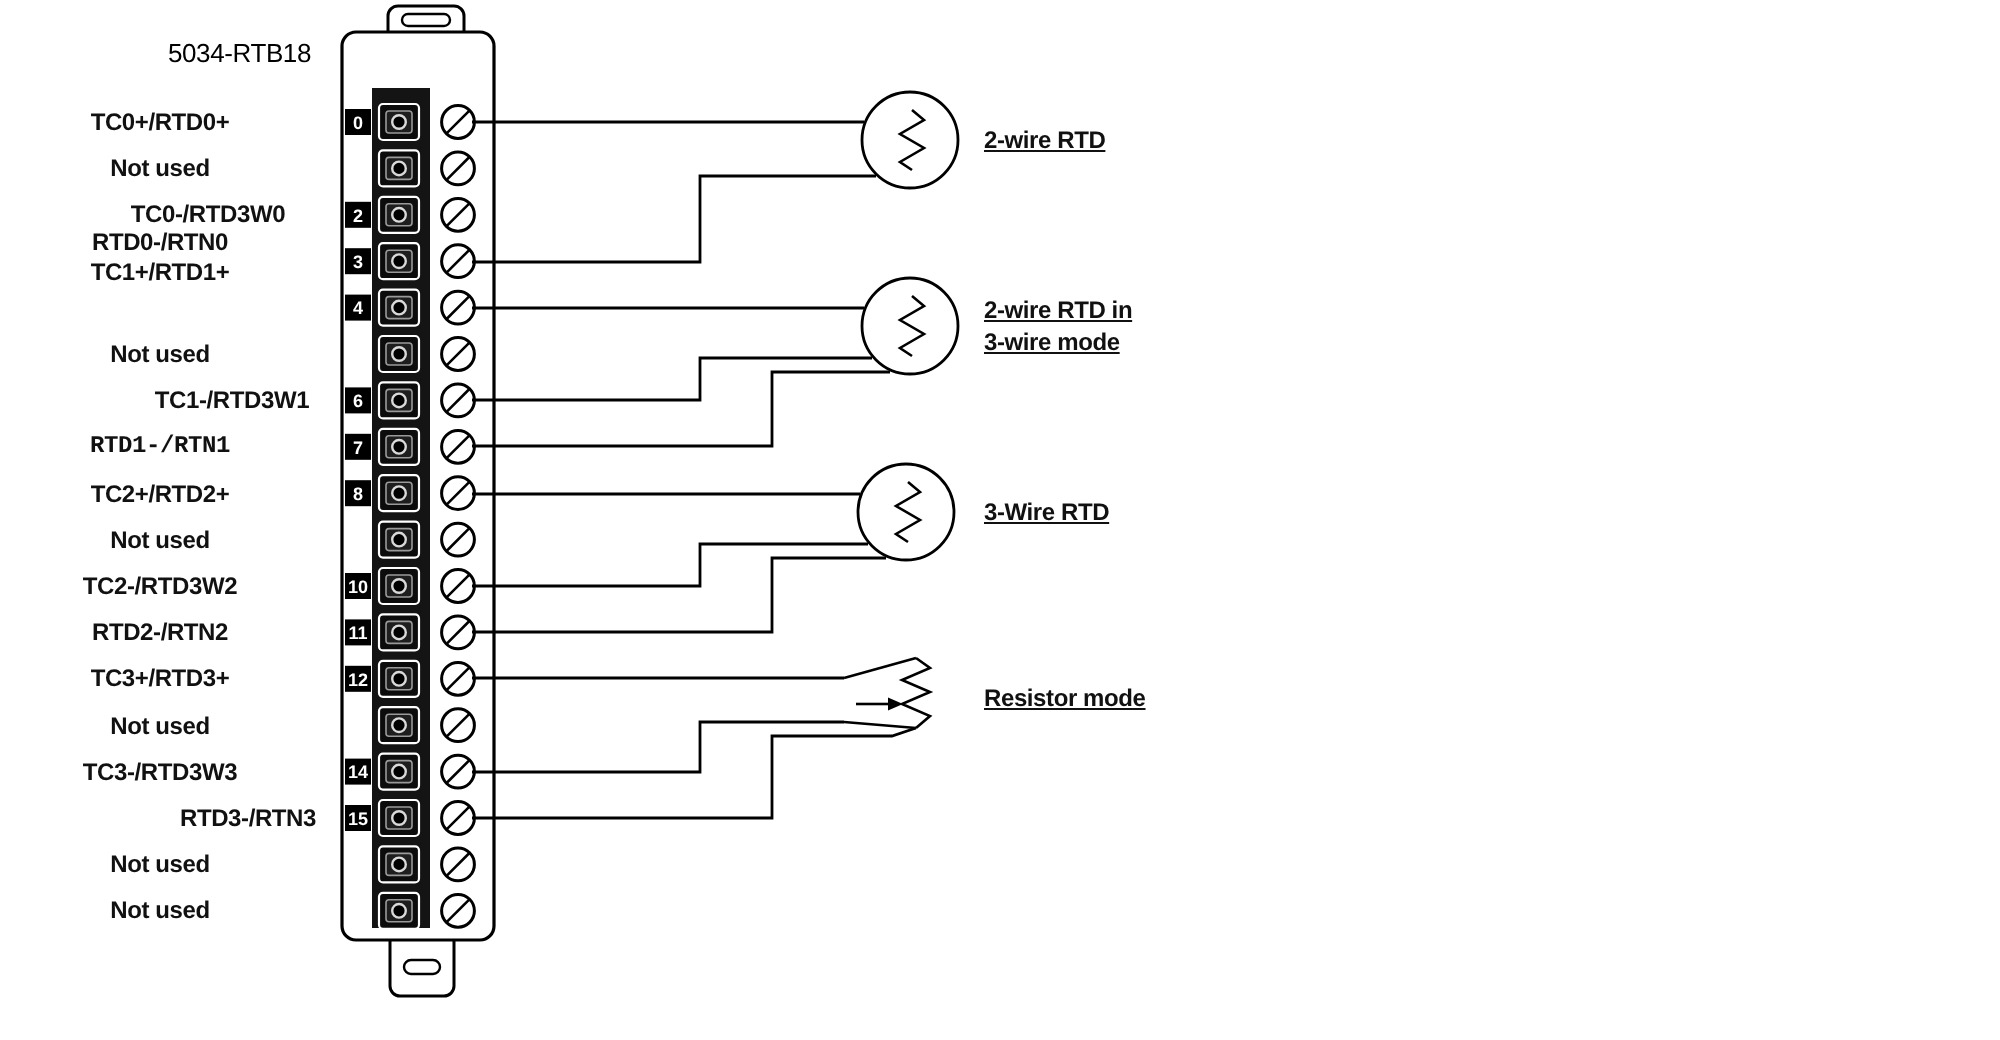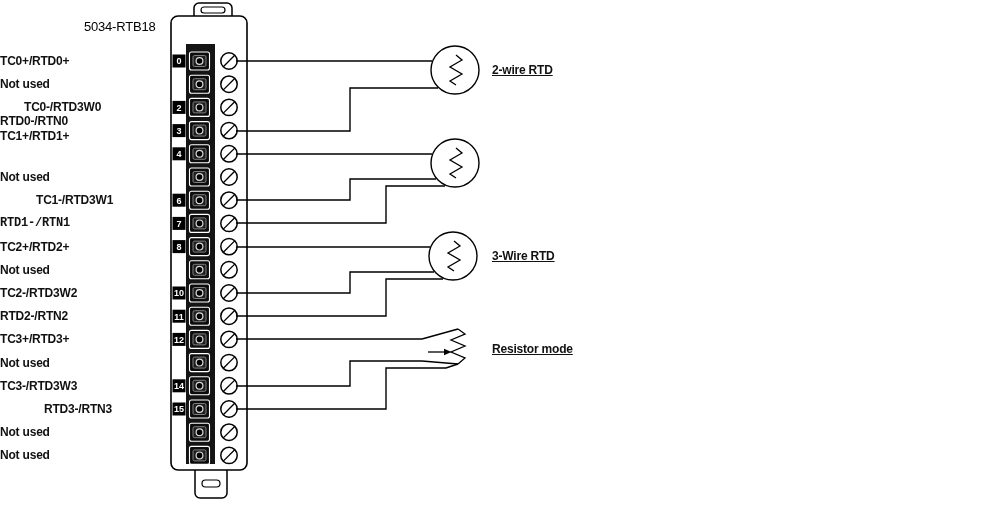--- a/index.html
+++ b/index.html
@@ -1,21 +1,21 @@
 <!DOCTYPE html>
 <html><head>
 <meta charset="utf-8">
 <style>
   html,body{margin:0;padding:0;background:#fff;}
   .canvas{position:relative;width:1000px;height:520px;background:#fff;
           font-family:"Liberation Sans",sans-serif;overflow:hidden;}
   .canvas > svg{position:absolute;left:0;top:0;}
   .title{position:absolute;left:84px;top:3px;font-size:13px;font-weight:normal;
          letter-spacing:-0.2px;color:#000;margin-top:16px;}
-  .term-label{position:absolute;left:0;width:160px;text-align:left;font-size:12px;
+  .term-label{position:absolute;left:0;width:160px;text-align:center;font-size:12px;
               font-weight:bold;letter-spacing:-0.2px;color:#111;line-height:16px;height:16px;}
   .sensor-label{position:absolute;font-size:12px;font-weight:bold;letter-spacing:-0.2px;
                 color:#111;line-height:16px;white-space:pre-line;text-decoration:underline;}
   .s0{left:492px;top:62px}
   .s1{left:492px;top:147px}
   .s2{left:492px;top:248px}
   .s3{left:492px;top:341px}
 </style>
 </head>
 <body>
@@ -300,16 +300,18 @@
       <div class="term-label" style="top: 308.2px;">RTD2-/RTN2</div>
       <div class="term-label" style="top: 331.4px;">TC3+/RTD3+</div>
       <div class="term-label" style="top: 354.6px;">Not used</div>
       <div class="term-label" style="top: 377.8px;">TC3-/RTD3W3</div>
       <div class="term-label" style="top: 401px; padding-left: 44px;">RTD3-/RTN3</div>
       <div class="term-label" style="top: 424.2px;">Not used</div>
       <div class="term-label" style="top: 447.4px;">Not used</div>
     </div>
 
   <div class="sensor-label s0">2-wire RTD</div>
+  <div class="sensor-label s1">2-wire RTD in
+3-wire mode</div>
   <div class="sensor-label s2">3-Wire RTD</div>
   <div class="sensor-label s3">Resistor mode</div>
 
 </div>
 
 </body></html>

